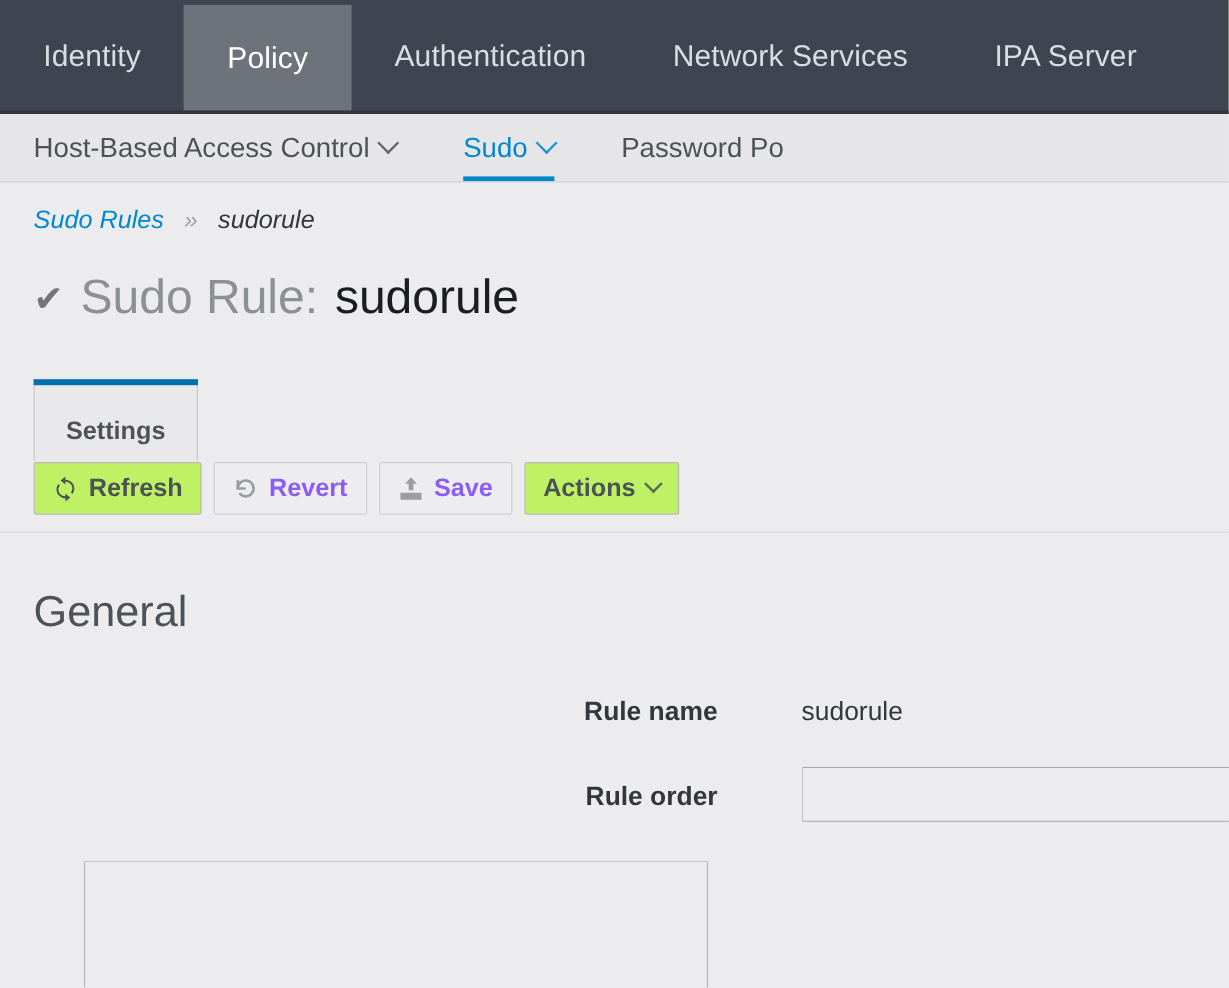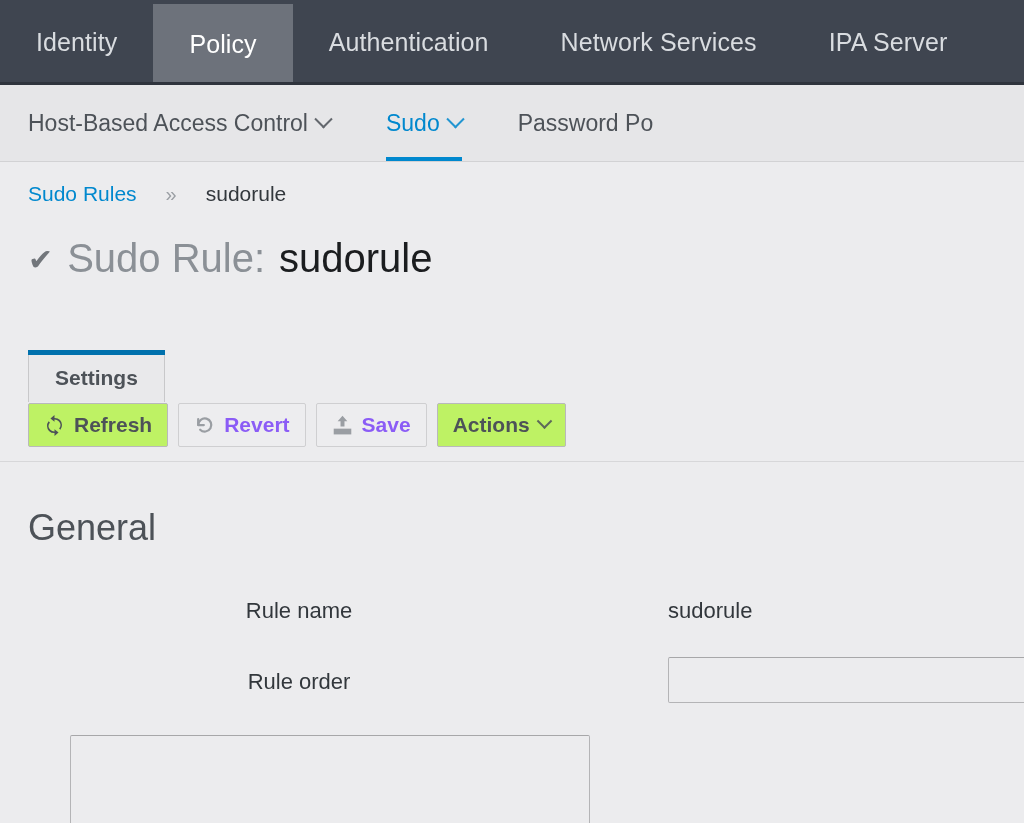--- a/index.html
+++ b/index.html
@@ -8,21 +8,21 @@
     height: 823px;
     overflow: hidden;
     background: #ececee;
     font-family: "Liberation Sans", sans-serif;
     -webkit-font-smoothing: antialiased;
   }
 
   
   .navbar {
     position: relative;
-    height: 85px;
+    height: 95px;
     background: #3f4550;
     display: flex;
     align-items: stretch;
     padding-left: 0;
     overflow: hidden;
   }
   .navbar::after {
     content: "";
     position: absolute;
     left: 0; right: 0; bottom: 0;
@@ -46,21 +46,21 @@
     background: #6d727b;
     color: #ffffff;
     margin-top: 4px;
     height: calc(100% - 4px);
     text-align: center;
   }
 
   
   .subnav {
     position: relative;
-    height: 77px;
+    height: 57px;
     background: #e6e6e8;
     display: flex;
     align-items: stretch;
     padding-left: 28px;
     overflow: hidden;
     border-bottom: 1px solid #d2d2d4;
   }
   .subnav-item {
     display: flex;
     align-items: center;
@@ -89,23 +89,24 @@
     transform: rotate(45deg) translate(-3px,-3px);
     opacity: .85;
   }
 
   
   .content { padding: 0 0 0 0; background: #ececee; }
 
   .breadcrumb {
     display: flex;
     align-items: baseline;
-    gap: 29px;
+    gap: 17px;
     padding: 20px 0 0 28px;
     font-size: 21px;
+    font-style: italic;
   }
   .crumb-link { color: #0088ce; cursor: pointer; }
   .crumb-sep { color: #9b9fa4; font-size: 20px; }
   .crumb-current { color: #32373c; }
 
   .page-title {
     display: flex;
     align-items: baseline;
     gap: 14px;
     padding: 32px 0 0 28px;
@@ -128,28 +129,27 @@
   .tabs {
     margin: 48px 0 0 28px;
     display: flex;
     align-items: flex-end;
   }
   .tab {
     background: #e9e9eb;
     border: 1px solid #c8c8ca;
     border-top: none;
     border-bottom: none;
-    padding: 16px 26px 12px 26px;
+    padding: 32px 26px 12px 26px;
     font-size: 21px;
     font-weight: bold;
     color: #4d5258;
     position: relative;
     cursor: pointer;
     line-height: 1.15;
-    margin-top: 24px;
   }
   .tab.active::before {
     content: "";
     position: absolute;
     left: -1px; right: -1px; top: 0;
     height: 5px;
     background: #0071ad;
   }
 
   
@@ -194,24 +194,24 @@
   }
   .form { padding-top: 40px; }
   .form-row {
     display: flex;
     align-items: flex-start;
     margin-bottom: 32px;
   }
   .form-label {
     width: 598px;
     flex: 0 0 598px;
-    text-align: center;
+    text-align: right;
     padding-right: 0;
     font-size: 22px;
-    font-weight: normal;
+    font-weight: bold;
     color: #32373c;
     line-height: 1.2;
     padding-top: 12px;
   }
   .form-field { padding-left: 70px; flex: 1 1 auto; }
   .static-val {
     font-size: 22px;
     color: #32373c;
     line-height: 1.2;
     padding-top: 12px;

